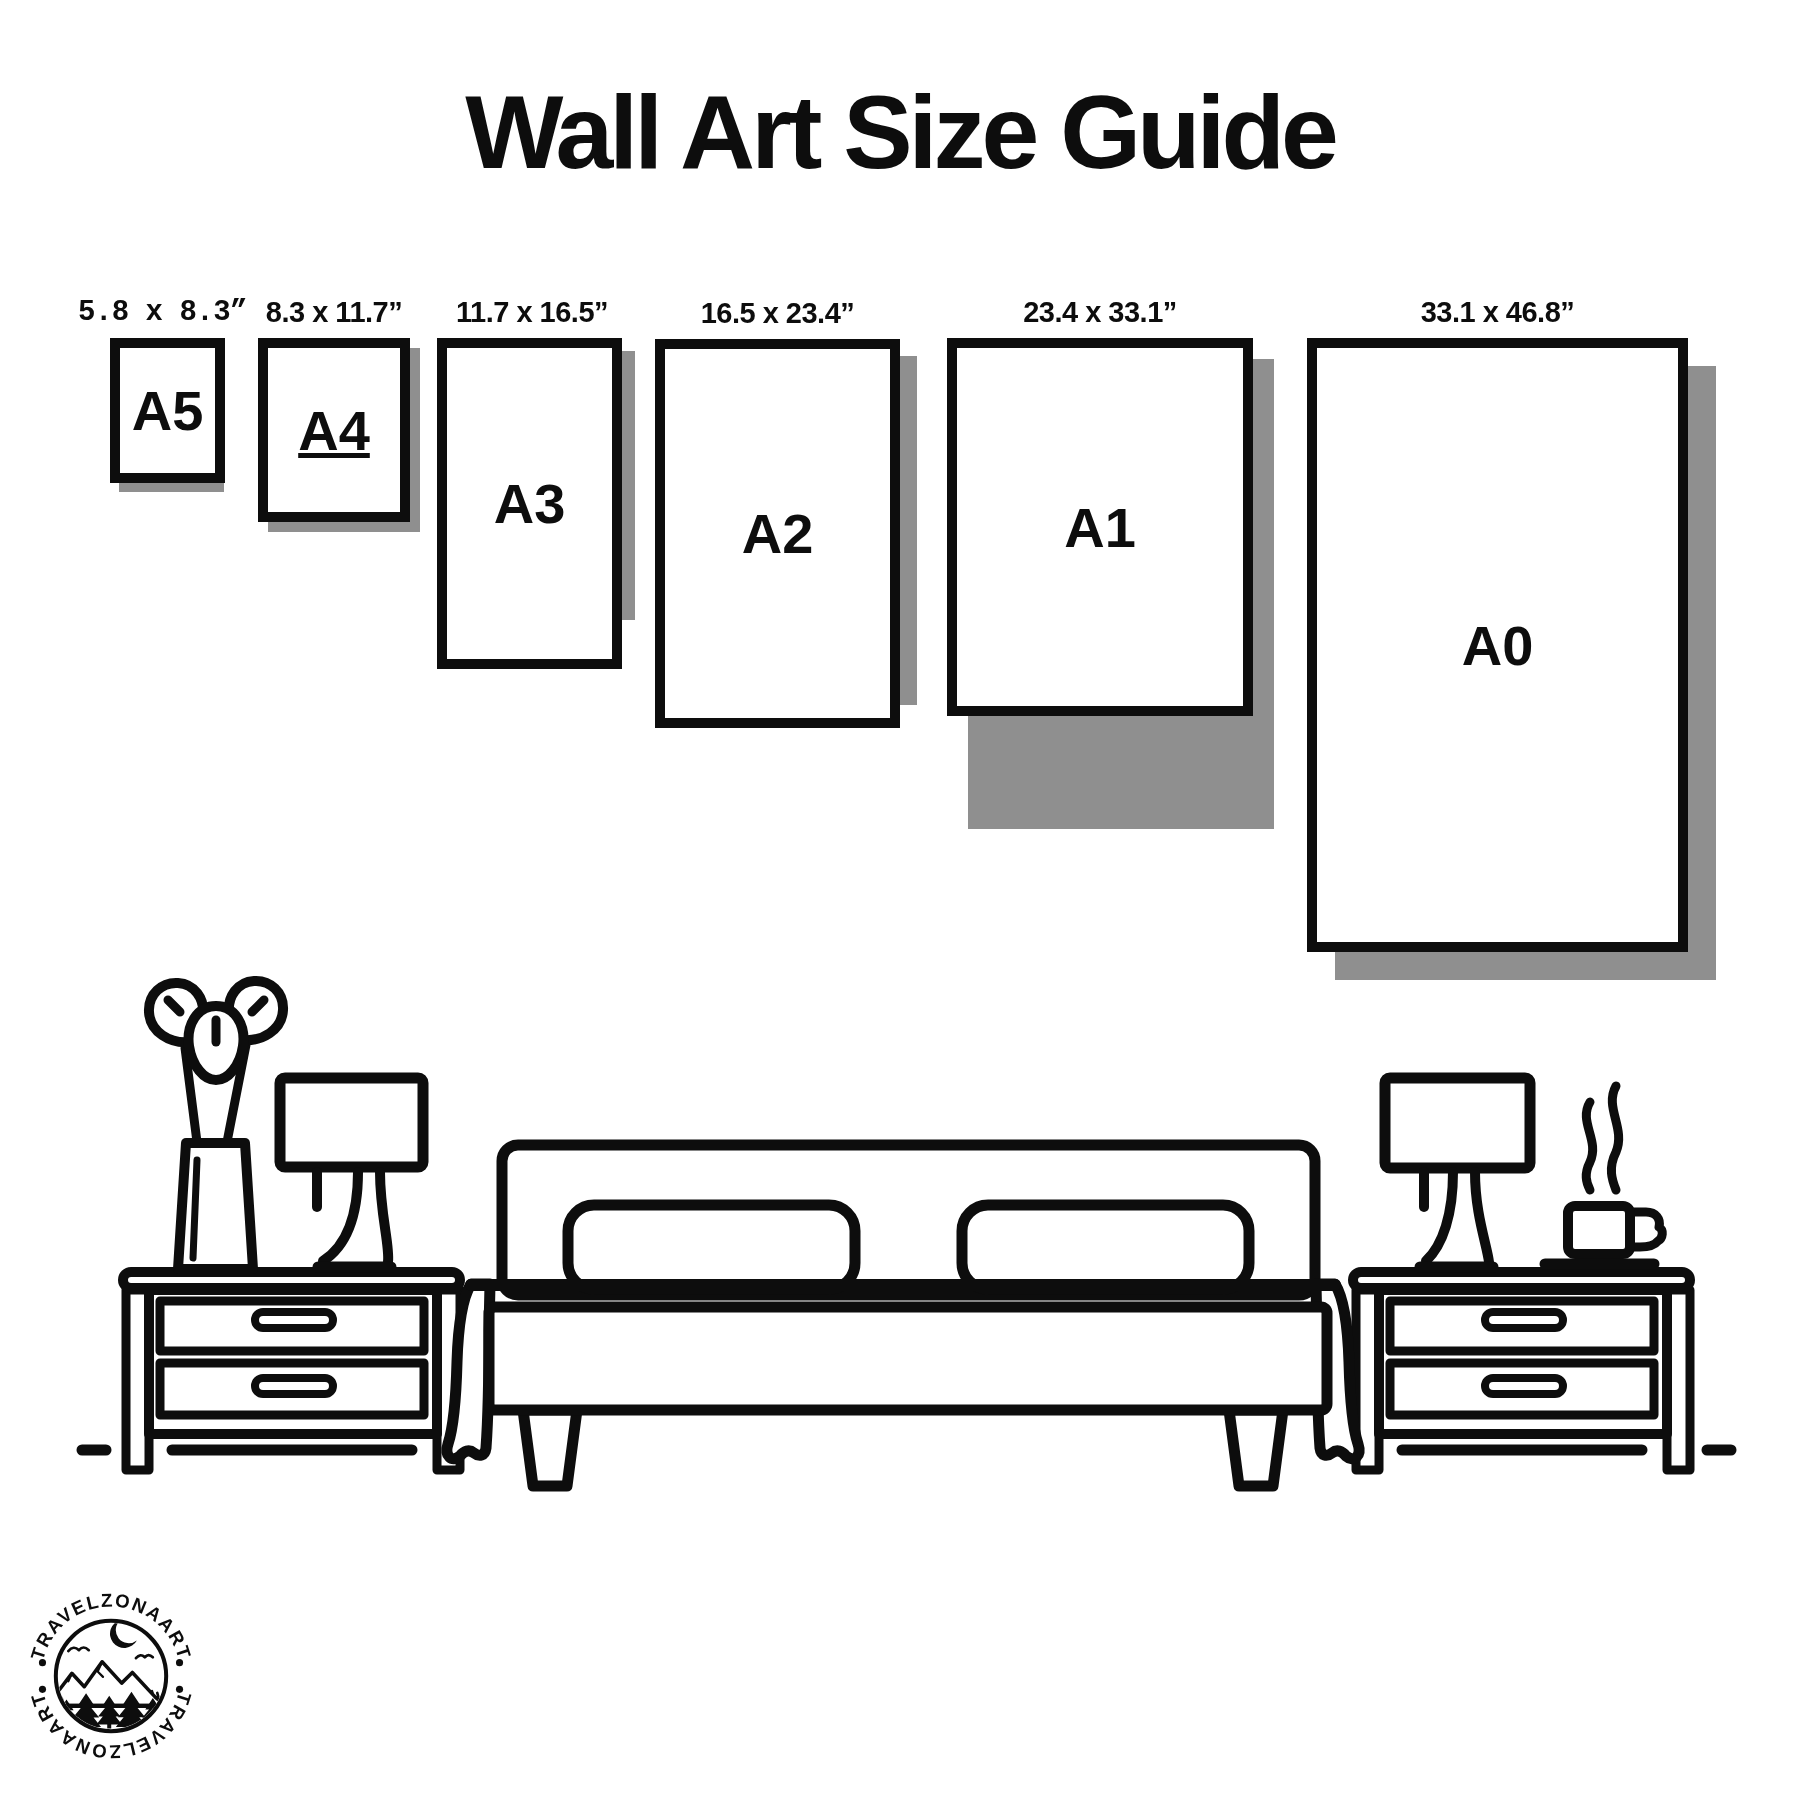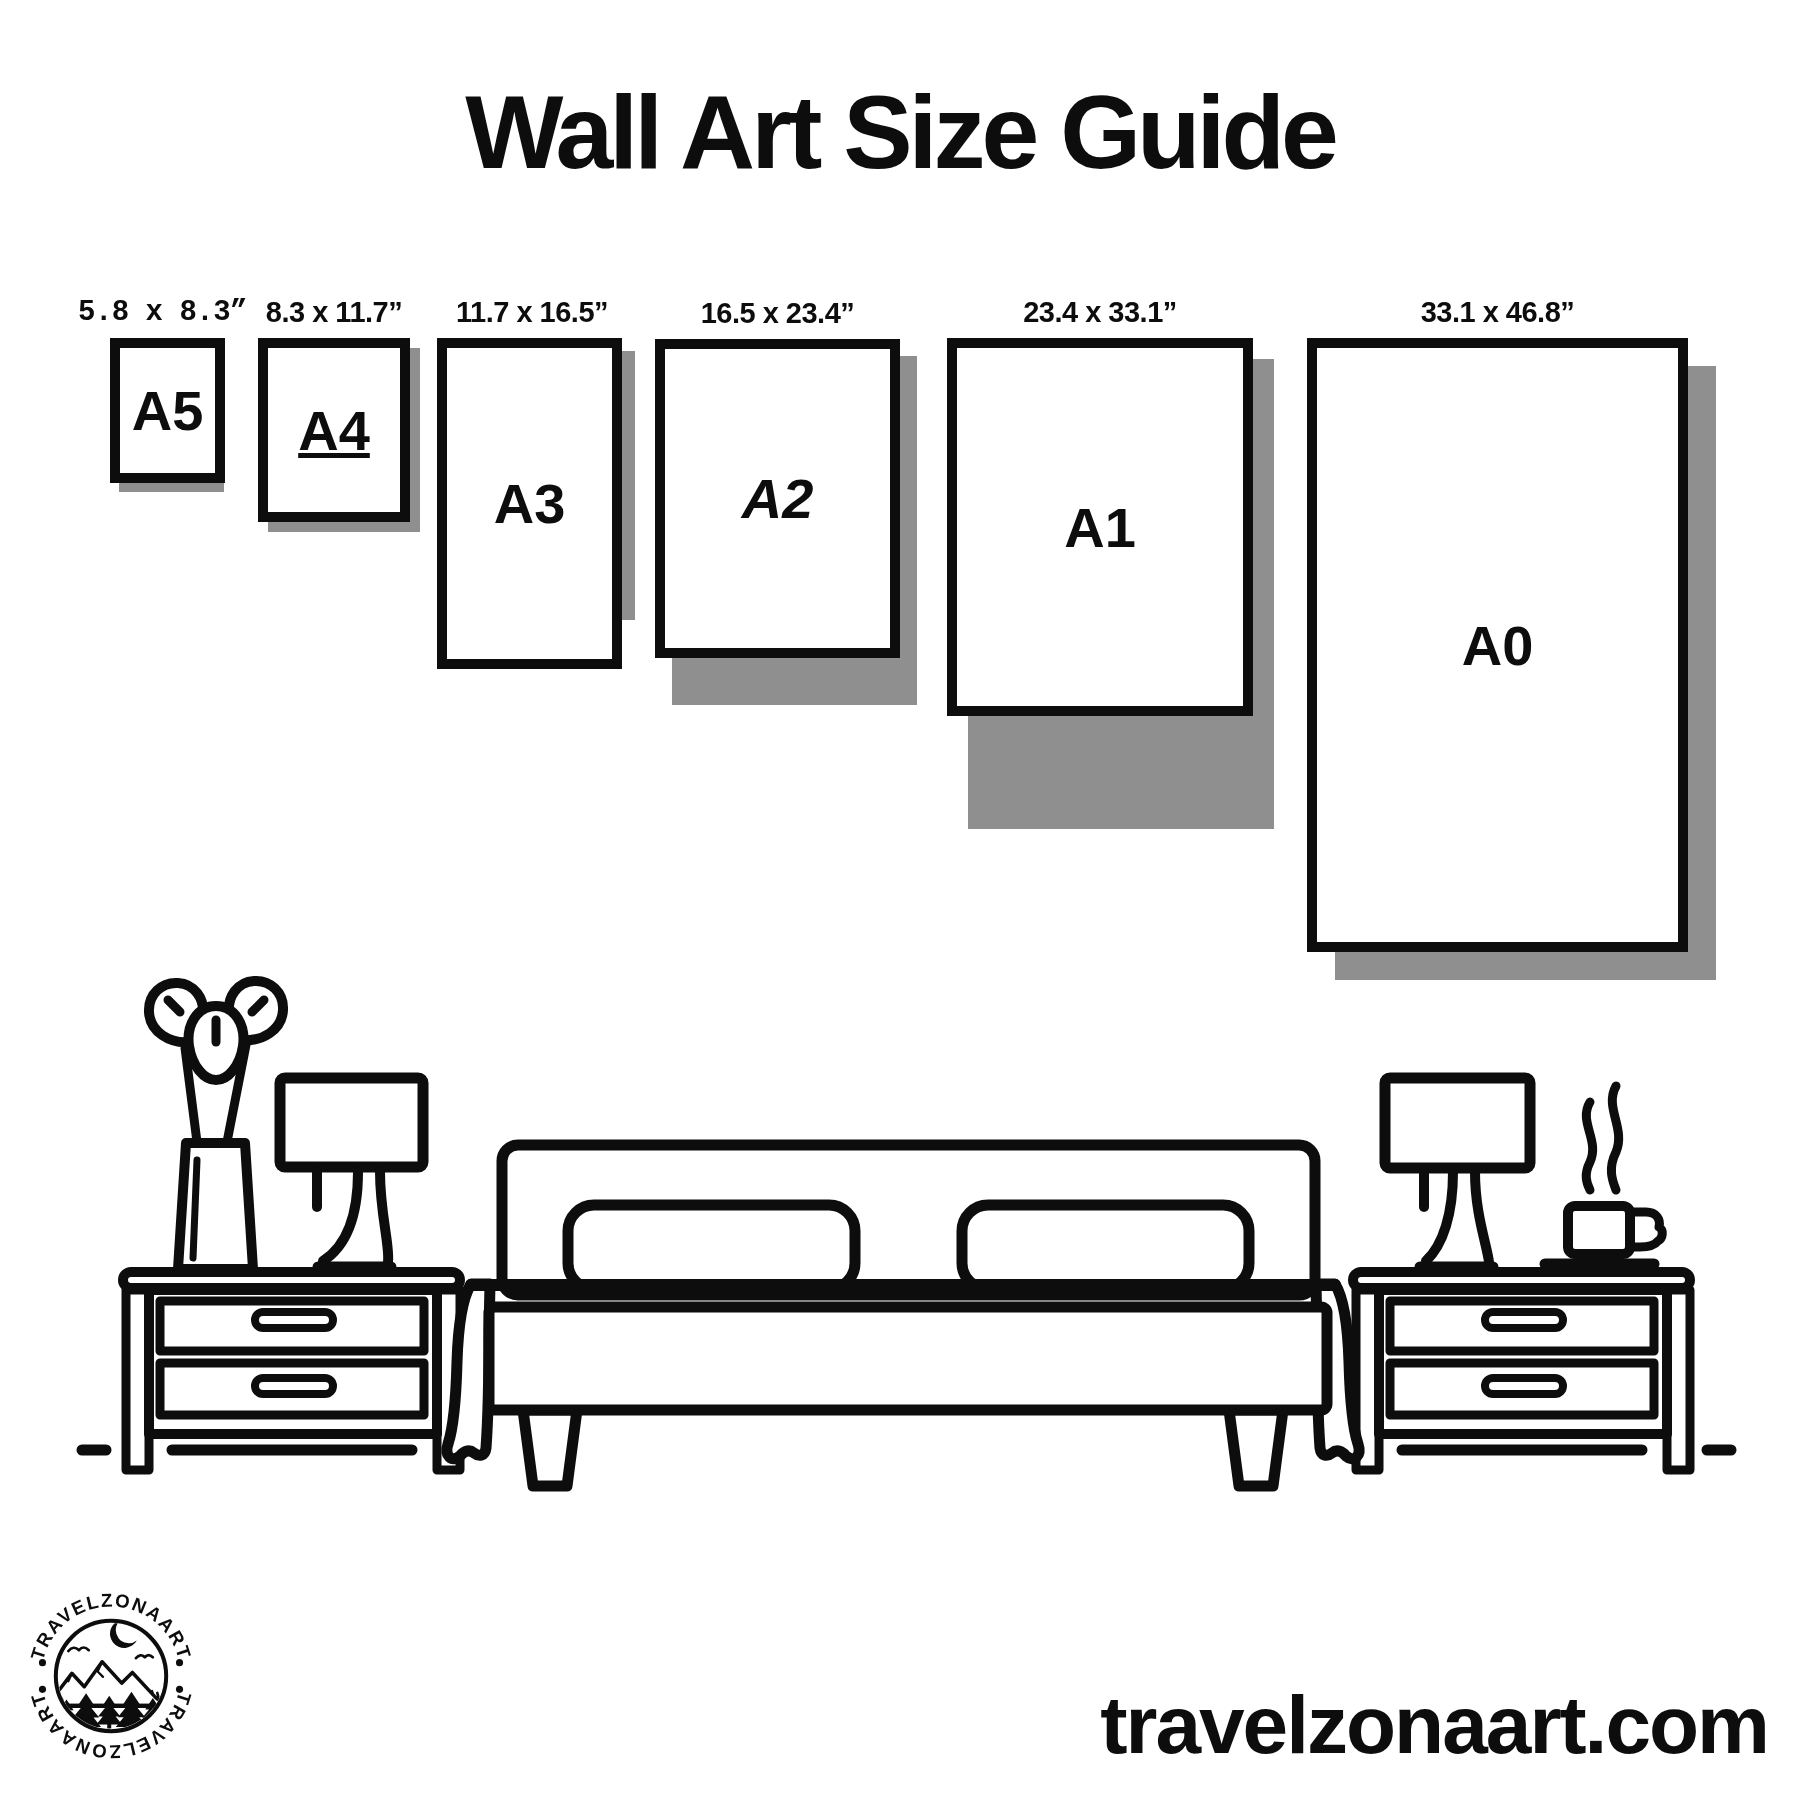--- a/index.html
+++ b/index.html
@@ -54,21 +54,21 @@
         <div class="frame" style="left: 258px; top: 338px; width: 152px; height: 184px; text-decoration: underline;">A4</div>
         <div class="frame-dim" style="left: 334px; top: 296px;">8.3 x 11.7”</div>
       </div>
       <div class="frame-group">
         <div class="frame-shadow" style="left: 450px; top: 351px; width: 185px; height: 269px;"></div>
         <div class="frame" style="left: 437px; top: 338px; width: 185px; height: 331px;">A3</div>
         <div class="frame-dim" style="left: 532px; top: 296px;">11.7 x 16.5”</div>
       </div>
       <div class="frame-group">
         <div class="frame-shadow" style="left: 672px; top: 356px; width: 245px; height: 349px;"></div>
-        <div class="frame" style="left: 655px; top: 339px; width: 245px; height: 319px; font-style: italic;">A2</div>
+        <div class="frame" style="left: 655px; top: 339px; width: 245px; height: 389px;">A2</div>
         <div class="frame-dim" style="left: 777.5px; top: 297px;">16.5 x 23.4”</div>
       </div>
       <div class="frame-group">
         <div class="frame-shadow" style="left: 968px; top: 359px; width: 306px; height: 470px;"></div>
         <div class="frame" style="left: 947px; top: 338px; width: 306px; height: 378px;">A1</div>
         <div class="frame-dim" style="left: 1100px; top: 296px;">23.4 x 33.1”</div>
       </div>
       <div class="frame-group">
         <div class="frame-shadow" style="left: 1335px; top: 366px; width: 381px; height: 614px;"></div>
         <div class="frame" style="left: 1307px; top: 338px; width: 381px; height: 614px;">A0</div>
@@ -215,14 +215,13 @@
       </g>
       <g fill="var(--ink)">
         <circle cx="23" cy="85" r="4"></circle>
           <circle cx="177" cy="85" r="4"></circle>
         <circle cx="23" cy="115" r="4"></circle>
           <circle cx="177" cy="115" r="4"></circle>
       </g>
     </g>
   </svg>
 
-  <div class="website">travelzonaart.com</div>
 </div>
 
 </body></html>

